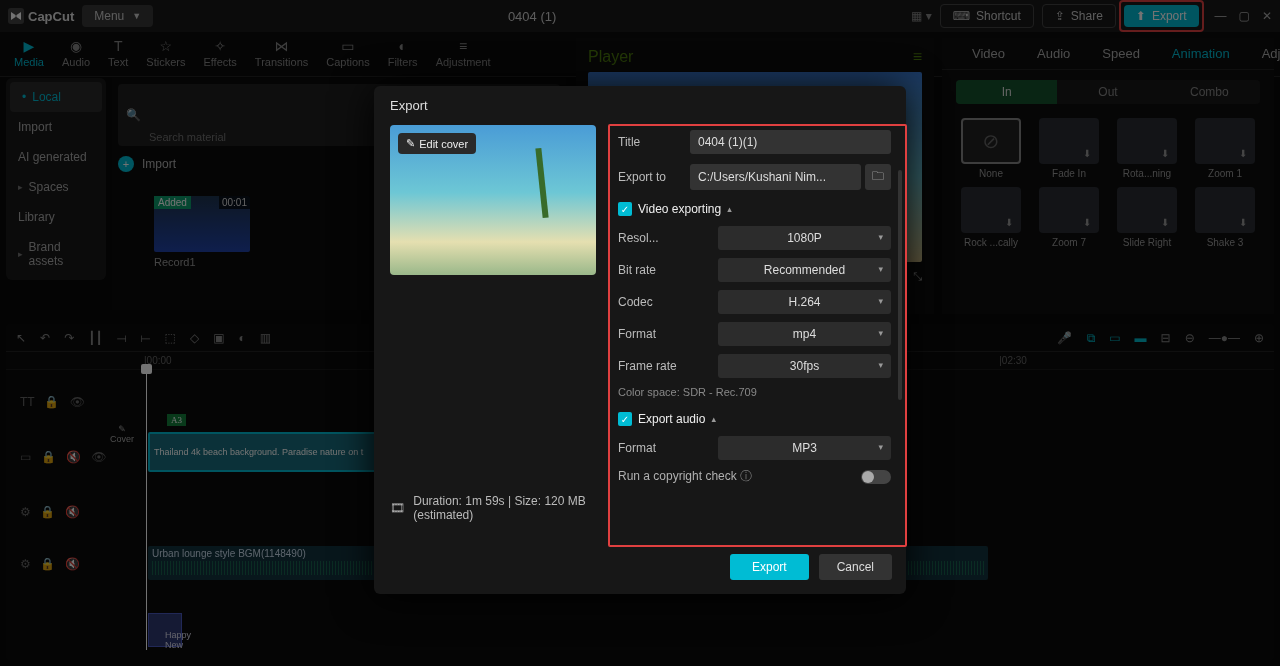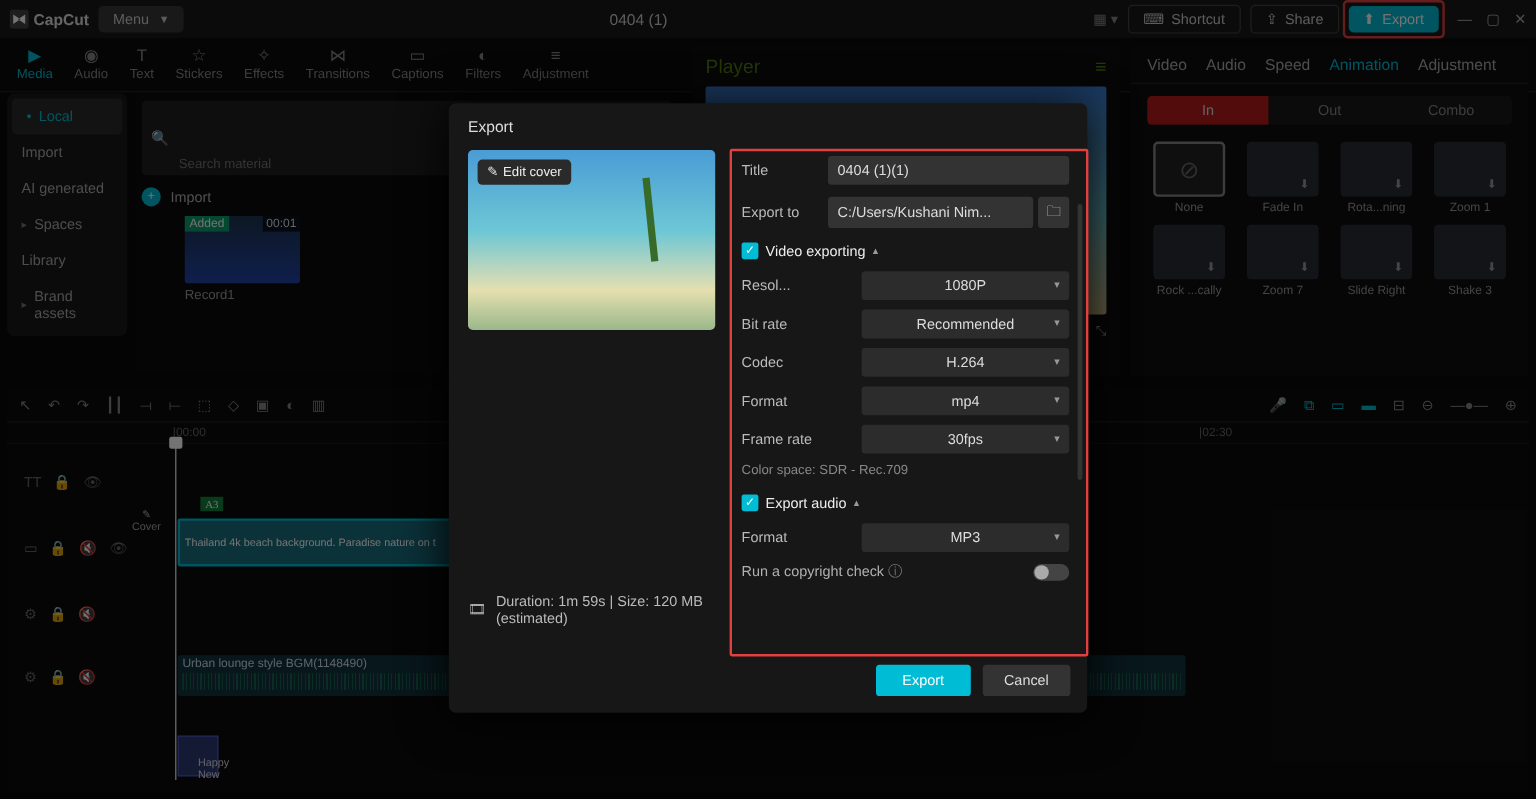--- a/index.html
+++ b/index.html
@@ -29,42 +29,42 @@
 .sidebar-item.active { background: #2b2b2b; color: #00bcd4; border-radius:4px; margin:0 4px;}
 .chev { font-size: 9px; color:#777; }
 
 
 .media-area { position: absolute; left: 112px; top: 78px; width: 454px; height: 232px; background: #0d0d0d; padding:6px; }
 .search-bar { display: flex; align-items: center; gap: 8px; background: #1f1f1f; border-radius: 4px; padding: 3px 8px; margin-bottom:6px; }
 .search-bar input { background: transparent; border: none; color: #888; width: 100%; outline:none; font-size:11px;margin-top:44px;}
 .import-row { display:flex; align-items:center; gap:8px; padding:4px 0; }
 .plus-badge { width:16px; height:16px; border-radius:50%; background:#00bcd4; color:#fff; display:flex; align-items:center; justify-content:center; font-size:11px;}
 .all-label { padding: 6px 4px; color:#999; }
-.clip-thumb { margin-top:4px; width:96px;padding-left:36px; }
+.clip-thumb { margin-top:20px; width:96px;padding-left:36px; }
 .clip-img { width:96px; height:56px; background: linear-gradient(180deg,#1e3550,#24a); border-radius:2px; position:relative; }
 .clip-badge { position:absolute; top:0; left:0; background:#0d9d6d; color:#fff; font-size:10px; padding:1px 4px; }
 .clip-dur { position:absolute; top:0; right:0; background:#000a; color:#ddd; font-size:10px; padding:1px 3px;}
 .clip-name { font-size:11px; color:#999; padding-top:4px;}
 
 
 .player-area { position: absolute; left: 576px; top: 38px; width: 358px; height: 276px; background: #0f0f0f; padding: 10px 12px; }
 .player-header { display:flex; justify-content:space-between; color:#4d7c0f; font-size:16px; }
 .player-preview { margin-top:6px; height:190px; background: linear-gradient(180deg, #3a7bd5 0%, #70c8d6 55%, #d6c48a 100%); border-radius:2px; position:relative; }
 .palm { position:absolute; right:20%; top:18%; width:4px; height:60px; background:#5a3; transform:rotate(-8deg);}
 .player-bar { display:flex; justify-content:space-between; align-items:center; padding-top:8px; color:#aaa; font-size:11px;}
 .player-icons { display:flex; gap:10px; }
 
 
 .right-panel { position:absolute; right:6px; top:38px; width:332px; height:276px; background:#0f0f0f; }
 .right-tabs { display:flex; gap:16px; padding:8px 14px; font-size:13px; border-bottom:1px solid #222;}
-.right-tabs .rt { color:#aaa; cursor:pointer;}
+.right-tabs .rt { color:#aaa; cursor:pointer;margin-left:16px;}
 .right-tabs .rt.active { color:#00bcd4; }
 .sub-tabs { display:flex; margin:10px 14px; border-radius:4px; overflow:hidden; background:#1a1a1a;}
 .sub-tabs .st { flex:1; text-align:center; padding:5px; font-size:12px; color:#888;}
-.sub-tabs .st.active { background:#b91c1c; color:#ddd;}
+.sub-tabs .st.active { background:#14532d; color:#ddd;}
 .anim-grid { display:grid; grid-template-columns: repeat(4, 1fr); gap:8px; padding:4px 14px; }
 .anim-cell { display:flex; flex-direction:column; align-items:center; gap:4px; }
 .anim-thumb { width:60px; height:46px; background:#2a2d34; border-radius:4px; position:relative; border:2px solid transparent; }
 .anim-thumb.selected { border-color:#888; background:#232323;}
 .anim-thumb .none { position:absolute; inset:0; display:flex; align-items:center; justify-content:center; color:#666; font-size:20px;}
 .anim-thumb .dl { position:absolute; right:2px; bottom:2px; width:12px; height:12px; color:#999; font-size:10px;}
 .anim-label { font-size:10px; color:#999; }
 
 
 .timeline { position:absolute; left:6px; right:6px; top:324px; bottom:6px; background:#0d0d0d; border-radius:4px; }

